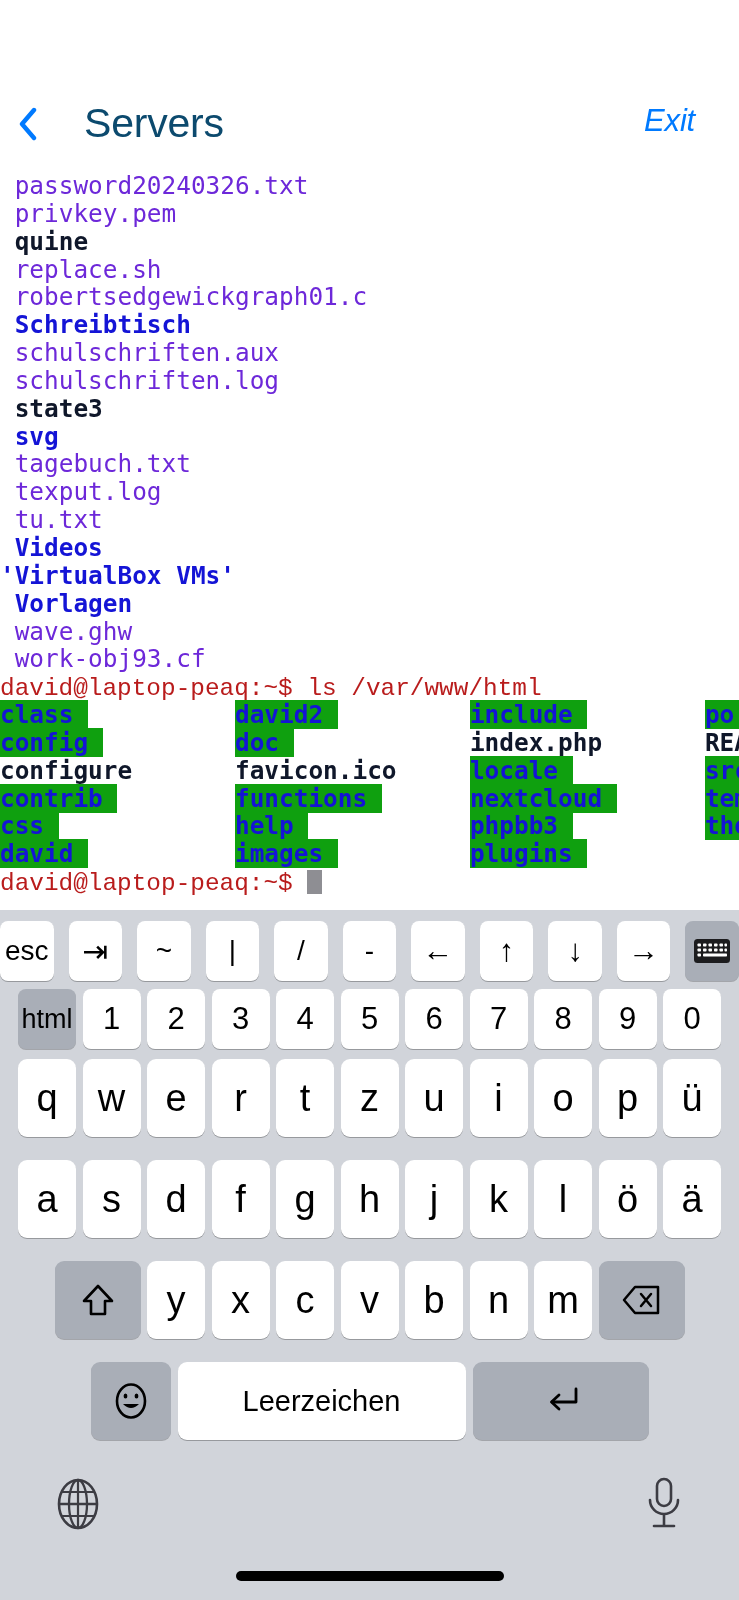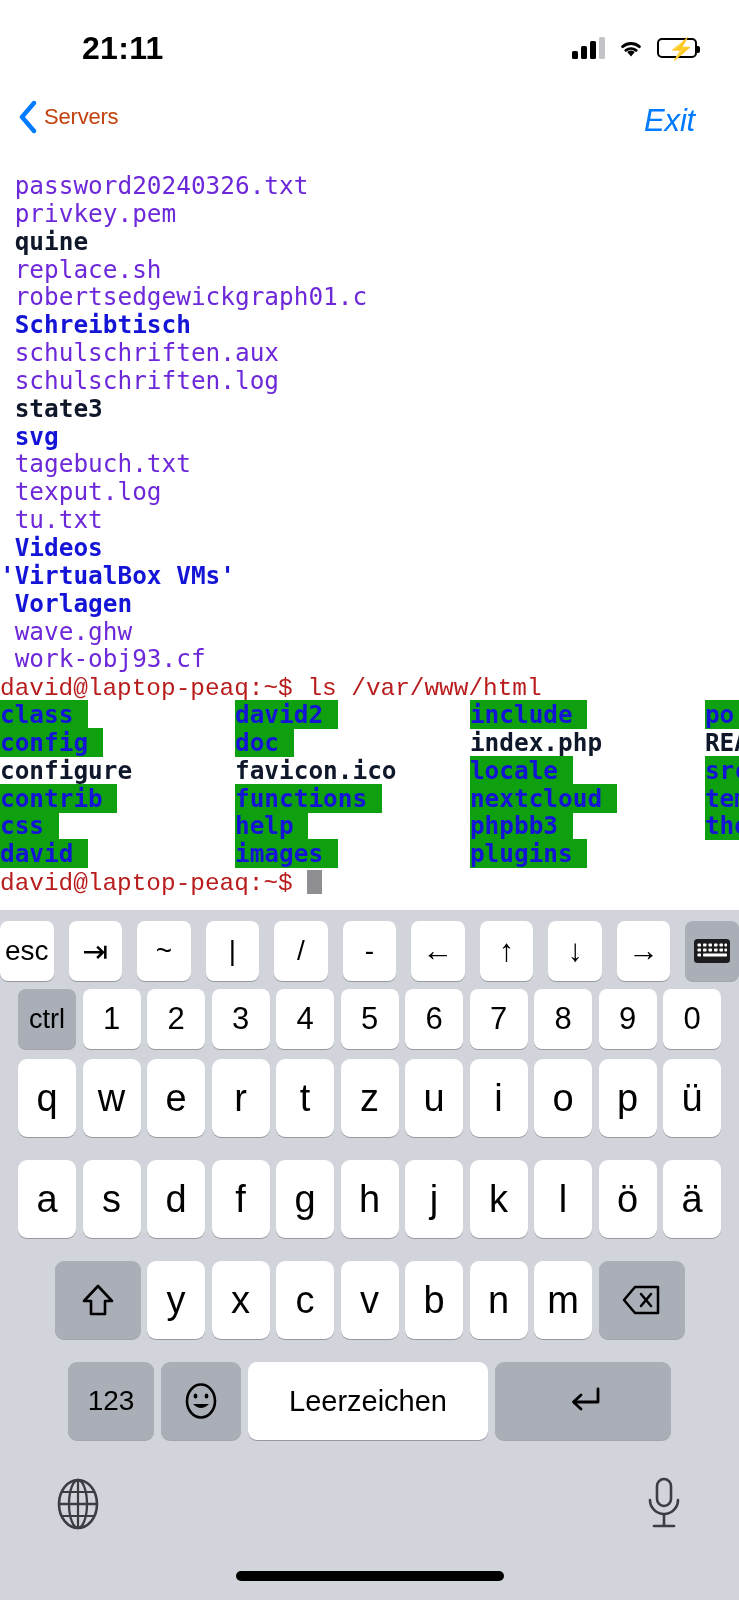--- a/index.html
+++ b/index.html
@@ -89,23 +89,24 @@
     display: flex;
     align-items: center;
     gap: 7px;
     cursor: pointer;
   }
   .chev {
     width: 19px; height: 34px;
     display: block;
   }
   .nav-back-label {
-    font-size: 22px;
-    color: #c2410c;
+    font-size: 41px;
+    color: #0c4a6e;
     letter-spacing: -0.2px;
+    margin-left: 40px;
   }
   .nav-exit {
     position: absolute;
     right: 44px; top: 11px;
     font-size: 31px;
     color: #007aff;
     cursor: pointer;
     letter-spacing: -0.2px;
     font-style: italic;
   }
@@ -186,21 +187,21 @@
   .row-z { position: absolute; top: 350px; left: 0; height: 80px; gap: 6.5px; }
   .row-z .key { width: 58px; height: 78px; font-size: 38px; }
   .row-z .key.wide { width: 86px; }
   .shift-ico, .back-ico { width: 42px; height: 38px; display: block; }
 
   
   .row-b { position: absolute; top: 451px; left: 0; height: 80px; gap: 7px; }
   .row-b .key { height: 78px; }
   .row-b .k123 { width: 86px; font-size: 28px; }
   .row-b .kemoji { width: 80px; }
-  .row-b .kspace { width: 240px; font-size: 29px; }
+  .row-b .kspace { width: 288px; font-size: 29px; }
   .row-b .kreturn { width: 176px; }
   .emoji-ico { width: 40px; height: 40px; display: block; }
   .ret-ico { width: 42px; height: 38px; display: block; }
 
   
   .kb-bottom { position: absolute; top: 548px; left: 0; width: 739px; height: 100px; }
   .globe-btn { position: absolute; left: 50px; top: 18px; cursor: pointer; }
   .mic-btn   { position: absolute; right: 52px; top: 16px; cursor: pointer; }
   .globe-ico { width: 56px; height: 56px; display: block; }
   .mic-ico   { width: 46px; height: 60px; display: block; }
@@ -212,40 +213,20 @@
     width: 268px; height: 10px;
     background: #000;
     border-radius: 6px;
   }
 </style>
 </head>
 <body>
 
 <div id="app">
 
-  <div class="statusbar">
-    <div class="status-time">21:11</div>
-    <div class="status-right">
-      <span class="cell-bars">
-        <i></i>
-          <i></i>
-          <i></i>
-          <i></i>
-      </span>
-      <svg class="wifi-ico" viewBox="0 0 30 22">
-        <path d="M15 19.6 L11.2 14.9 a6.2 6.2 0 0 1 7.6 0 Z" fill="#000"></path>
-        <path d="M6.6 9.6 a13 13 0 0 1 16.8 0" stroke="#000" stroke-width="2.9" fill="none" stroke-linecap="round"></path>
-        <path d="M9.8 13.4 a8.3 8.3 0 0 1 10.4 0" stroke="#000" stroke-width="2.7" fill="none" stroke-linecap="round"></path>
-      </svg>
-      <span class="batt">
-        <span class="batt-fill"></span>
-        <span class="batt-bolt">⚡</span>
-      </span>
-    </div>
-  </div>
 
   <div class="navbar">
     <div class="nav-back">
       <svg class="chev" viewBox="0 0 19 34">
         <path d="M16 3 L4 17 L16 31" stroke="#007aff" stroke-width="4.4" fill="none" stroke-linecap="round" stroke-linejoin="round"></path>
       </svg>
       <span class="nav-back-label">Servers</span>
     </div>
     <div class="nav-exit">Exit</div>
   </div>
@@ -281,21 +262,21 @@
               <rect x="21" y="10.5" width="3.5" height="3" rx="0.8"></rect>
               <rect x="26.5" y="10.5" width="3.5" height="3" rx="0.8"></rect>
               <rect x="31.5" y="10.5" width="2.5" height="3" rx="0.8"></rect>
               <rect x="4.5" y="15.5" width="3.5" height="3" rx="0.8"></rect>
               <rect x="10" y="15.5" width="24" height="3" rx="0.8"></rect>
             </g>
           </svg>
         </div>
       </div>
     <div class="krow row-num" id="row-num">
-        <div class="key dark ctrlk">ctrl</div>
+        <div class="key dark ctrlk">html</div>
         <div class="key">1</div>
         <div class="key">2</div>
         <div class="key">3</div>
         <div class="key">4</div>
         <div class="key">5</div>
         <div class="key">6</div>
         <div class="key">7</div>
         <div class="key">8</div>
         <div class="key">9</div>
         <div class="key">0</div>
@@ -344,21 +325,20 @@
         </span>
       <div class="key dark wide">
         <svg class="back-ico" viewBox="0 0 42 38">
           <path d="M14 6 H37 V32 H14 L3 19 Z" fill="none" stroke="#000" stroke-width="2.5" stroke-linejoin="round"></path>
           <path d="M20 13 L30 25 M30 13 L20 25" stroke="#000" stroke-width="2.5" stroke-linecap="round"></path>
         </svg>
       </div>
     </div>
 
     <div class="krow row-b">
-      <div class="key dark k123">123</div>
       <div class="key dark kemoji">
         <svg class="emoji-ico" viewBox="0 0 40 40">
           <ellipse cx="20" cy="20" rx="14" ry="16.5" fill="none" stroke="#000" stroke-width="2.6"></ellipse>
           <ellipse cx="14.5" cy="15" rx="1.9" ry="2.6" fill="#000"></ellipse>
           <ellipse cx="25.5" cy="15" rx="1.9" ry="2.6" fill="#000"></ellipse>
           <path d="M12 23 Q20 31 28 23 Z" fill="#000"></path>
         </svg>
       </div>
       <div class="key kspace">Leerzeichen</div>
       <div class="key dark kreturn">

